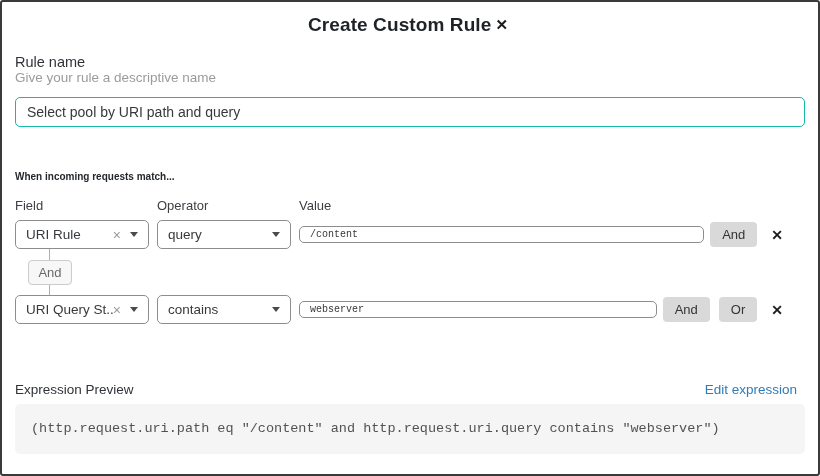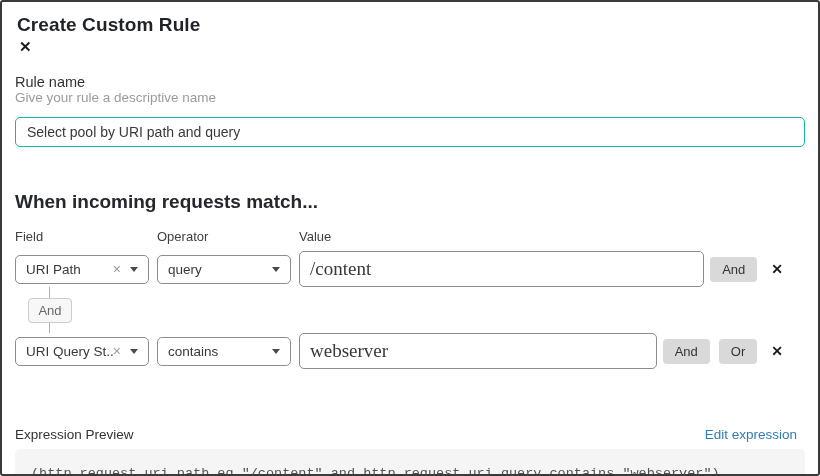--- a/index.html
+++ b/index.html
@@ -12,55 +12,55 @@
   .dialog {
     width: 820px;
     height: 476px;
     border: 2px solid #3a3a3a;
     border-radius: 3px;
     background: #ffffff;
     padding: 12px 13px 0 13px;
     overflow: hidden;
   }
   
-  .dlg-header { display: flex; justify-content: center; align-items: flex-start; flex-direction: column; }
+  .dlg-header { display: flex; justify-content: center; align-items: flex-start; }
   .dlg-title { font-size: 19px; font-weight: bold; color: #1f2328; margin-left: 2px; letter-spacing: 0.1px; }
   .close-btn {
     font-size: 15px; font-weight: bold; color: #1b1b1b;
     cursor: pointer; line-height: 1; padding: 2px 4px; margin-top: 1px; margin-right: 2px;
     background: none; border: none; font-family: "Liberation Sans", sans-serif;
   }
   
   .rule-label { margin-top: 18px; font-size: 14.5px; color: #2f3338; }
   .rule-helper { margin-top: 0; font-size: 13.5px; color: #9b9b9b; }
   .text-input {
     margin-top: 12px; width: 100%; height: 30px;
     border: 1px solid #14b8a6; border-radius: 5px;
     padding: 0 11px; font-size: 14px; color: #36393d;
     font-family: "Liberation Sans", sans-serif; background: #fff; outline: none;
   }
   .rule-input { width: 100%; }
   
-  .matcher-heading { margin-top: 44px; font-size: 19px; font-weight: bold; color: #24282d; }
+  .matcher-heading { margin-top: 44px; font-size: 10px; font-weight: bold; color: #24282d; }
   .col-headers { display: flex; margin-top: 16px; font-size: 13px; color: #3c3f43; }
   .col-field, .col-operator { width: 142px; }
   .col-value { flex: 1; }
   .cond-row { display: flex; align-items: center; margin-top: 7px; }
   .select-box {
     width: 134px; height: 29px; border: 1px solid #8d8d8d; border-radius: 5px;
     display: flex; align-items: center; padding: 0 10px; margin-right: 8px;
     font-size: 13.5px; color: #36393d; background: #fff; cursor: pointer;
   }
   .select-box .sel-label { flex: 1; white-space: nowrap; overflow: hidden; }
   .clear-x { color: #9a9a9a; font-size: 14px; line-height: 1; margin-right: 9px; cursor: pointer; }
   .caret { width: 0; height: 0; border-left: 4.5px solid transparent; border-right: 4.5px solid transparent; border-top: 5.5px solid #4a4a4a; }
   .value-input {
-    flex: 1; height: 36px; margin-top: 0; margin-right: 0;
+    flex: 1; height: 17px; margin-top: 0; margin-right: 0;
     border: 1px solid #8d8d8d; border-radius: 5px; padding: 0 10px;
-    font-size: 19px; color: #36393d; font-family: Liberation Serif, serif; outline: none;
+    font-size: 10px; color: #36393d; font-family: Liberation Mono, monospace; outline: none;
   }
   .logic-btn {
     height: 25px; padding: 0 12px; margin-left: 6px;
     background: #d9d9d9; border: none; border-radius: 4px;
     font-size: 13px; color: #343434; font-family: "Liberation Sans", sans-serif; cursor: pointer;
   }
   .logic-btn.or { margin-left: 9px; }
   .row-delete {
     font-size: 14px; font-weight: bold; color: #1b1b1b; line-height: 1;
     margin-left: 14px; margin-right: 22px; background: none; border: none; cursor: pointer;
@@ -105,21 +105,21 @@
 
   <div class="col-headers">
     <span class="col-field">Field</span>
     <span class="col-operator">Operator</span>
     <span class="col-value">Value</span>
   </div>
 
   
   <div class="cond-row">
     <div class="select-box">
-      <span class="sel-label">URI Path</span>
+      <span class="sel-label">URI Rule</span>
       <span class="clear-x">×</span>
       <span class="caret"></span>
     </div>
     <div class="select-box">
       <span class="sel-label">query</span>
       <span class="caret"></span>
     </div>
     <input class="value-input" type="text" value="/content" style="">
     <button class="logic-btn">And</button>
     <button class="row-delete">✕</button>

